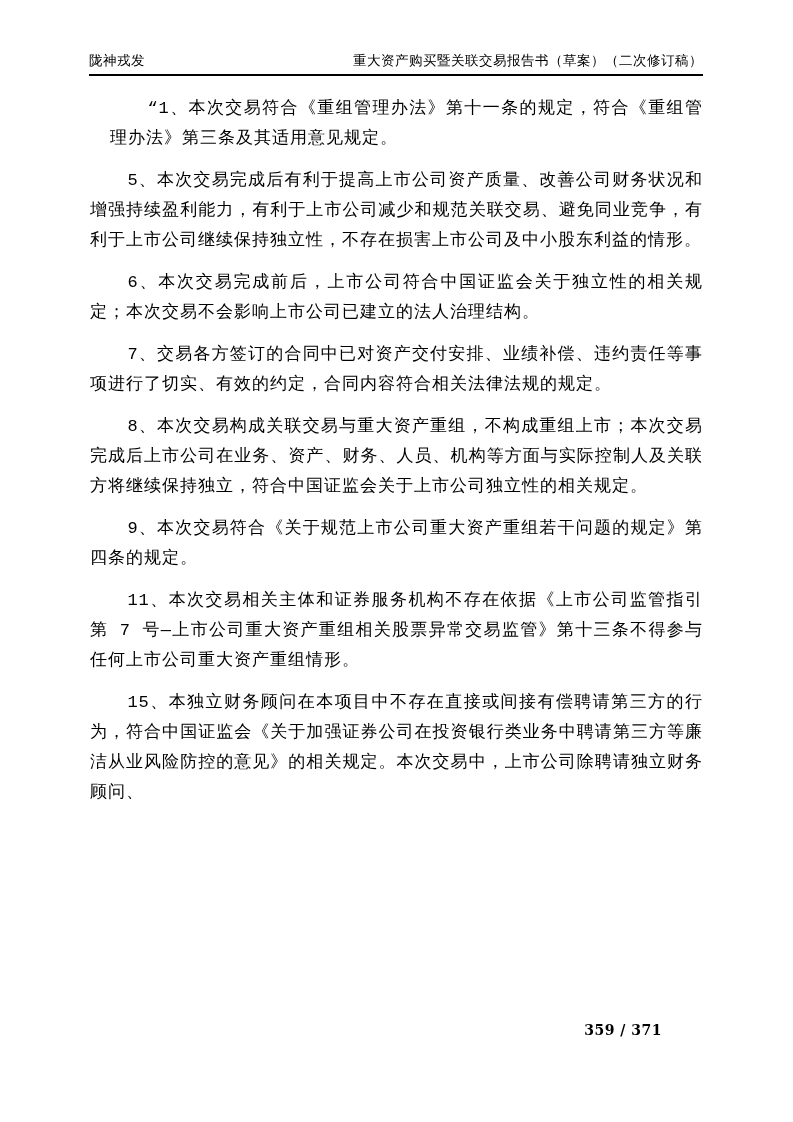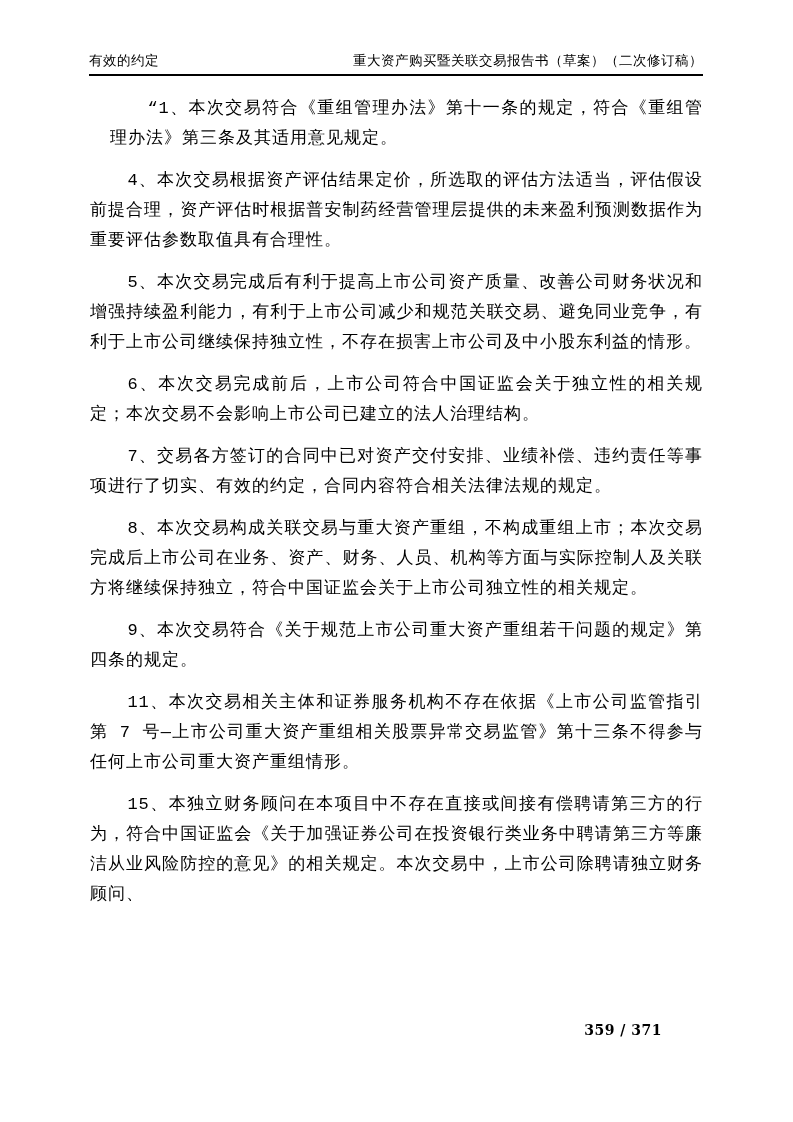--- a/index.html
+++ b/index.html
@@ -54,27 +54,26 @@
     white-space: nowrap;
     margin-left: 44px;
   }
 </style>
 </head>
 <body>
 
 <div class="page">
 
   <div class="page-header">
-    <span class="hdr-left">有效的约定</span>
+    <span class="hdr-left">陇神戎发</span>
     <span class="hdr-right">重大资产购买暨关联交易报告书（草案）（二次修订稿）</span>
   </div>
 
   <div class="doc-body">
     <p class="quote-indent">“1、本次交易符合《重组管理办法》第十一条的规定，符合《重组管理办法》第三条及其适用意见规定。</p>
-    <p>4、本次交易根据资产评估结果定价，所选取的评估方法适当，评估假设前提合理，资产评估时根据普安制药经营管理层提供的未来盈利预测数据作为重要评估参数取值具有合理性。</p>
     <p>5、本次交易完成后有利于提高上市公司资产质量、改善公司财务状况和增强持续盈利能力，有利于上市公司减少和规范关联交易、避免同业竞争，有利于上市公司继续保持独立性，不存在损害上市公司及中小股东利益的情形。</p>
     <p>6、本次交易完成前后，上市公司符合中国证监会关于独立性的相关规定；本次交易不会影响上市公司已建立的法人治理结构。</p>
     <p>7、交易各方签订的合同中已对资产交付安排、业绩补偿、违约责任等事项进行了切实、有效的约定，合同内容符合相关法律法规的规定。</p>
     <p>8、本次交易构成关联交易与重大资产重组，不构成重组上市；本次交易完成后上市公司在业务、资产、财务、人员、机构等方面与实际控制人及关联方将继续保持独立，符合中国证监会关于上市公司独立性的相关规定。</p>
     <p>9、本次交易符合《关于规范上市公司重大资产重组若干问题的规定》第四条的规定。</p>
     <p>11、本次交易相关主体和证券服务机构不存在依据《上市公司监管指引第 7 号—上市公司重大资产重组相关股票异常交易监管》第十三条不得参与任何上市公司重大资产重组情形。</p>
     <p>15、本独立财务顾问在本项目中不存在直接或间接有偿聘请第三方的行为，符合中国证监会《关于加强证券公司在投资银行类业务中聘请第三方等廉洁从业风险防控的意见》的相关规定。本次交易中，上市公司除聘请独立财务顾问、</p>
   </div>
 
   <div class="page-footer">359 / 371</div>

